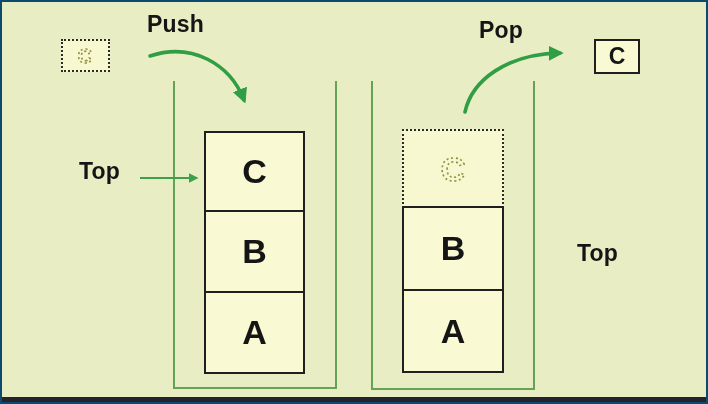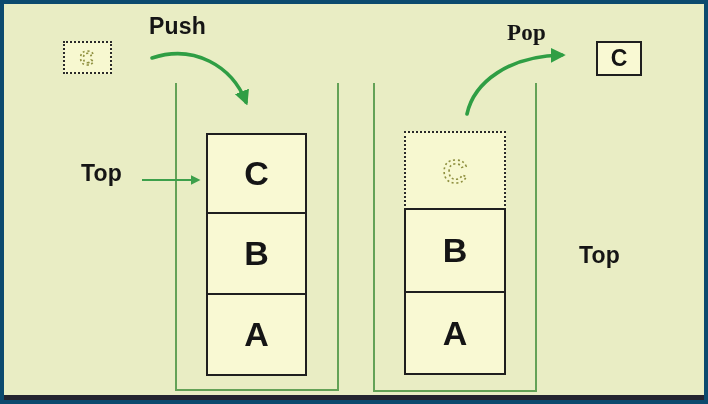--- a/index.html
+++ b/index.html
@@ -1,18 +1,18 @@
 <!DOCTYPE html>
 <html><head>
 <meta charset="utf-8">
 <style>
   html,body{margin:0;padding:0;background:#ffffff;font-family:"Liberation Sans",sans-serif;}
   .canvas{
     position:relative;width:708px;height:404px;box-sizing:border-box;
-    background:#e9edc4;border:4px solid #0c4a6e;overflow:hidden;
+    background:#e9edc4;border:2px solid #0c4a6e;overflow:hidden;
   }
   .bottom-bar{position:absolute;left:0;right:0;bottom:0;height:5px;background:#24242f;}
   .label{
     position:absolute;color:#151515;font-weight:700;font-size:23px;line-height:1.1;
     letter-spacing:0.2px;white-space:nowrap;
   }
   .stack-shell{position:absolute;box-sizing:border-box;
     border-left:2px solid #64a257;border-right:2px solid #64a257;border-bottom:2px solid #64a257;}
   .box-col{position:absolute;display:flex;flex-direction:column;}
   .cell{
@@ -36,21 +36,21 @@
   svg.overlay{position:absolute;left:0;top:0;pointer-events:none;}
   .ghost-letter{fill:none;stroke:#8f9040;stroke-width:1.6;stroke-dasharray:2 2.6;
     font-family:"Liberation Sans",sans-serif;font-weight:700;}
 </style>
 </head>
 <body>
 
 <div class="canvas">
 
   <div class="label" style="left:145px;top:10px;">Push</div>
-  <div class="label" style="left:503px;top:16px;font-family:Liberation Serif, serif;">Pop</div>
+  <div class="label" style="left:477px;top:16px;">Pop</div>
   <div class="label" style="left:77px;top:157px;">Top</div>
   <div class="label" style="left:575px;top:239px;">Top</div>
 
   <div class="ghost-box-small">
     <svg width="45" height="29">
       <text class="ghost-letter" x="22" y="15" font-size="20" text-anchor="middle" dominant-baseline="central">C</text>
     </svg>
   </div>
 
   <div class="stack-shell" style="left:171px;top:79px;width:164px;height:308px;"></div>

